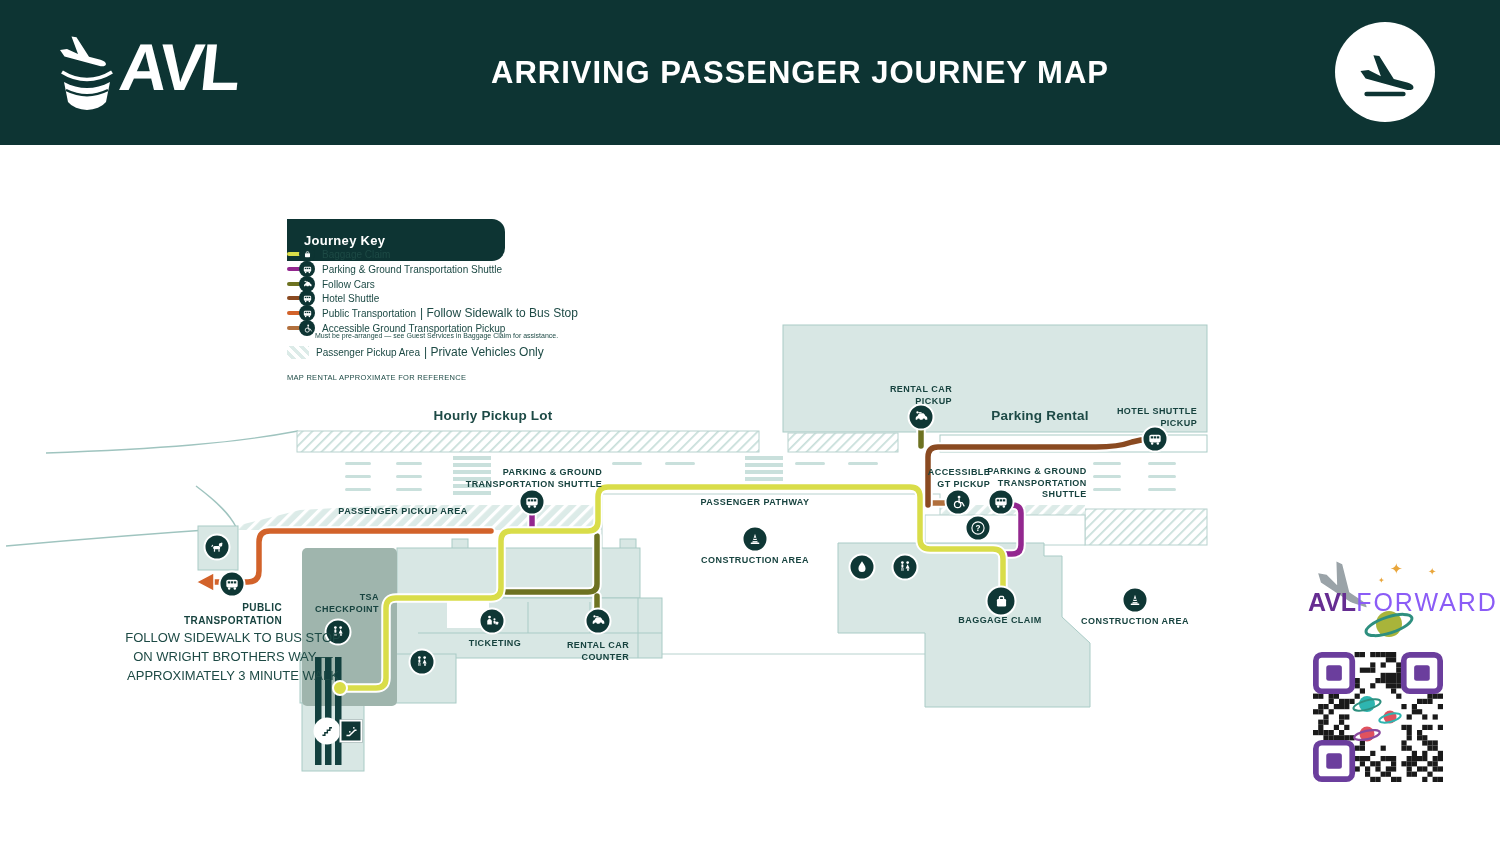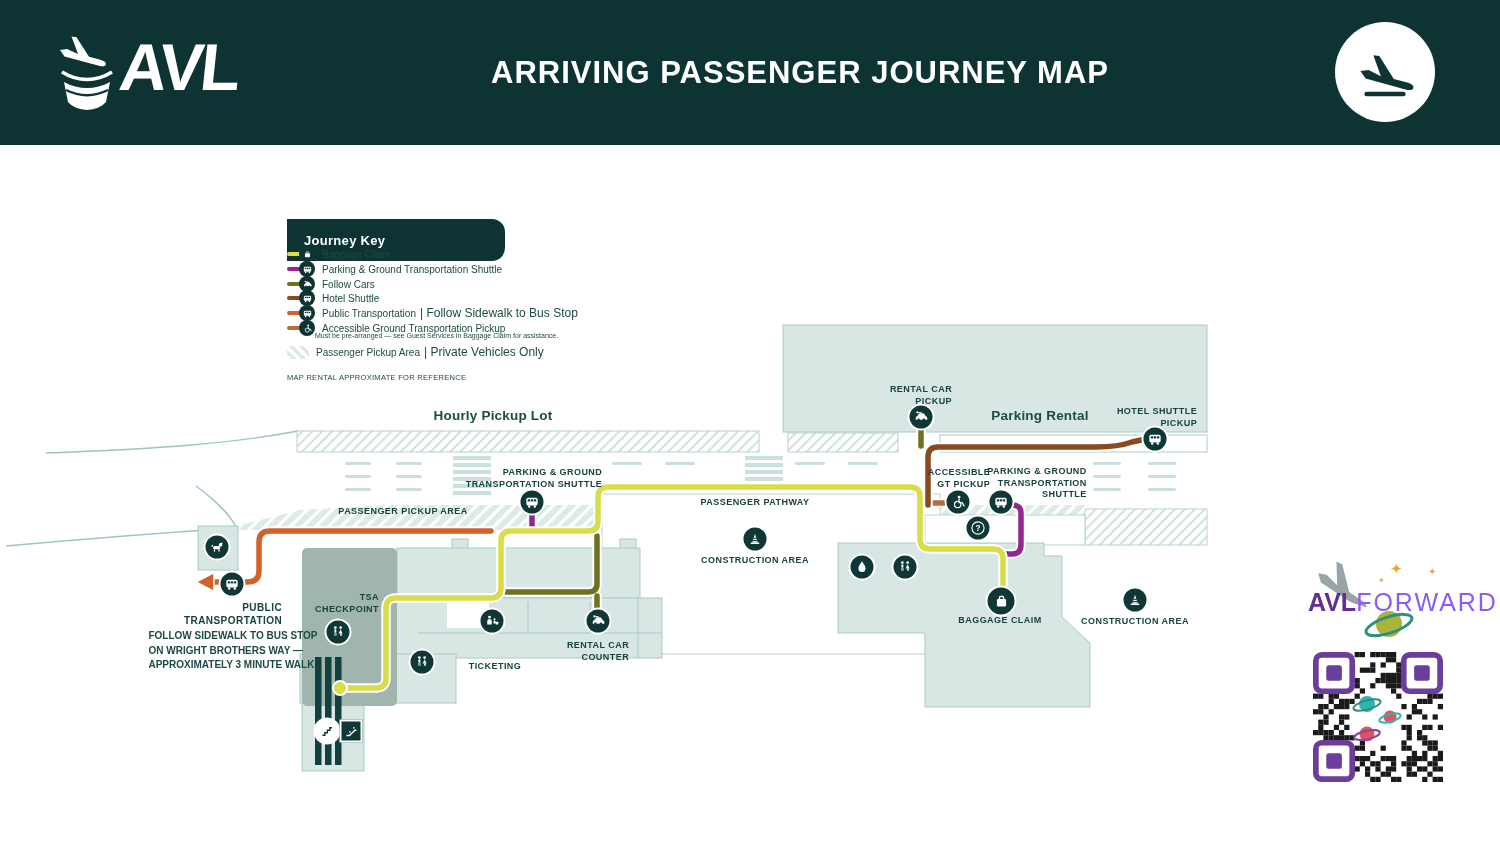--- a/index.html
+++ b/index.html
@@ -32,22 +32,22 @@
      background:repeating-linear-gradient(45deg,#ffffff 0 3px,#dcebe8 3px 7px);flex:0 0 auto;}
   .scale-note{position:absolute;left:287px;top:373px;font-size:7.5px;color:#1d4a45;letter-spacing:.3px;}
   .c-yellow{background:#d9dd49}.c-purple{background:#93278f}.c-olive{background:#6d7221}
   .c-brown{background:#8a4a21}.c-orange{background:#d2622a}.c-tan{background:#b2703d}
   
   .mlabel{position:absolute;transform:translate(-50%,-50%);font-size:9px;font-weight:700;
           letter-spacing:.45px;color:#17433f;text-align:right;white-space:pre-line;
           line-height:1.3;z-index:30;}
   .atitle{position:absolute;transform:translate(-50%,-50%);font-size:13.5px;font-weight:700;
           color:#1d4a46;letter-spacing:.2px;z-index:30;white-space:nowrap;}
-  .ptnote{position:absolute;transform:translate(-50%,0);font-size:10px;font-weight:700;
-          color:#1d4a45;white-space:pre-line;line-height:1.45;z-index:30;}
+  .ptnote{position:absolute;transform:translate(-50%,0);font-size:13px;font-weight:400;
+          color:#1d4a45;text-align:center;white-space:pre-line;line-height:1.45;z-index:30;}
   
   .micon{position:absolute;width:27px;height:27px;border-radius:50%;background:#0f3735;
          border:2px solid #fff;box-sizing:border-box;display:flex;align-items:center;
          justify-content:center;transform:translate(-50%,-50%);z-index:25;}
   .micon svg{width:17px;height:17px;}
   .micon.big{width:31px;height:31px}.micon.big svg{width:20px;height:20px;}
   .micon.lightc{background:#fff;border:none;}
   .msquare{position:absolute;width:23px;height:23px;background:#0f3735;border:2px solid #fff;
          box-sizing:border-box;display:flex;align-items:center;justify-content:center;
          transform:translate(-50%,-50%);z-index:25;}
@@ -474,21 +474,21 @@
 <div class="mlabel" style="left:403px;top:512px">PASSENGER PICKUP AREA</div>
 <div class="mlabel" style="left:755px;top:503px">PASSENGER PATHWAY</div>
 <div class="mlabel" style="left:755px;top:561px">CONSTRUCTION AREA</div>
 <div class="mlabel" style="left:959px;top:479px">ACCESSIBLE
 GT PICKUP</div>
 <div class="mlabel" style="left:1037px;top:484px">PARKING &amp; GROUND
 TRANSPORTATION
 SHUTTLE</div>
 <div class="mlabel" style="left:347px;top:604px">TSA
 CHECKPOINT</div>
-<div class="mlabel" style="left:495px;top:667px">TICKETING</div>
+<div class="mlabel" style="left:495px;top:644px">TICKETING</div>
 <div class="mlabel" style="left:598px;top:652px">RENTAL CAR
 COUNTER</div>
 <div class="mlabel" style="left:1000px;top:621px">BAGGAGE CLAIM</div>
 <div class="mlabel" style="left:1135px;top:622px">CONSTRUCTION AREA</div>
 <div class="mlabel" style="left:233px;top:614px;font-size:10px">PUBLIC
 TRANSPORTATION</div>
 <div class="ptnote" style="left:233px;top:629px">FOLLOW SIDEWALK TO BUS STOP
 ON WRIGHT BROTHERS WAY —
 APPROXIMATELY 3 MINUTE WALK</div>
 

